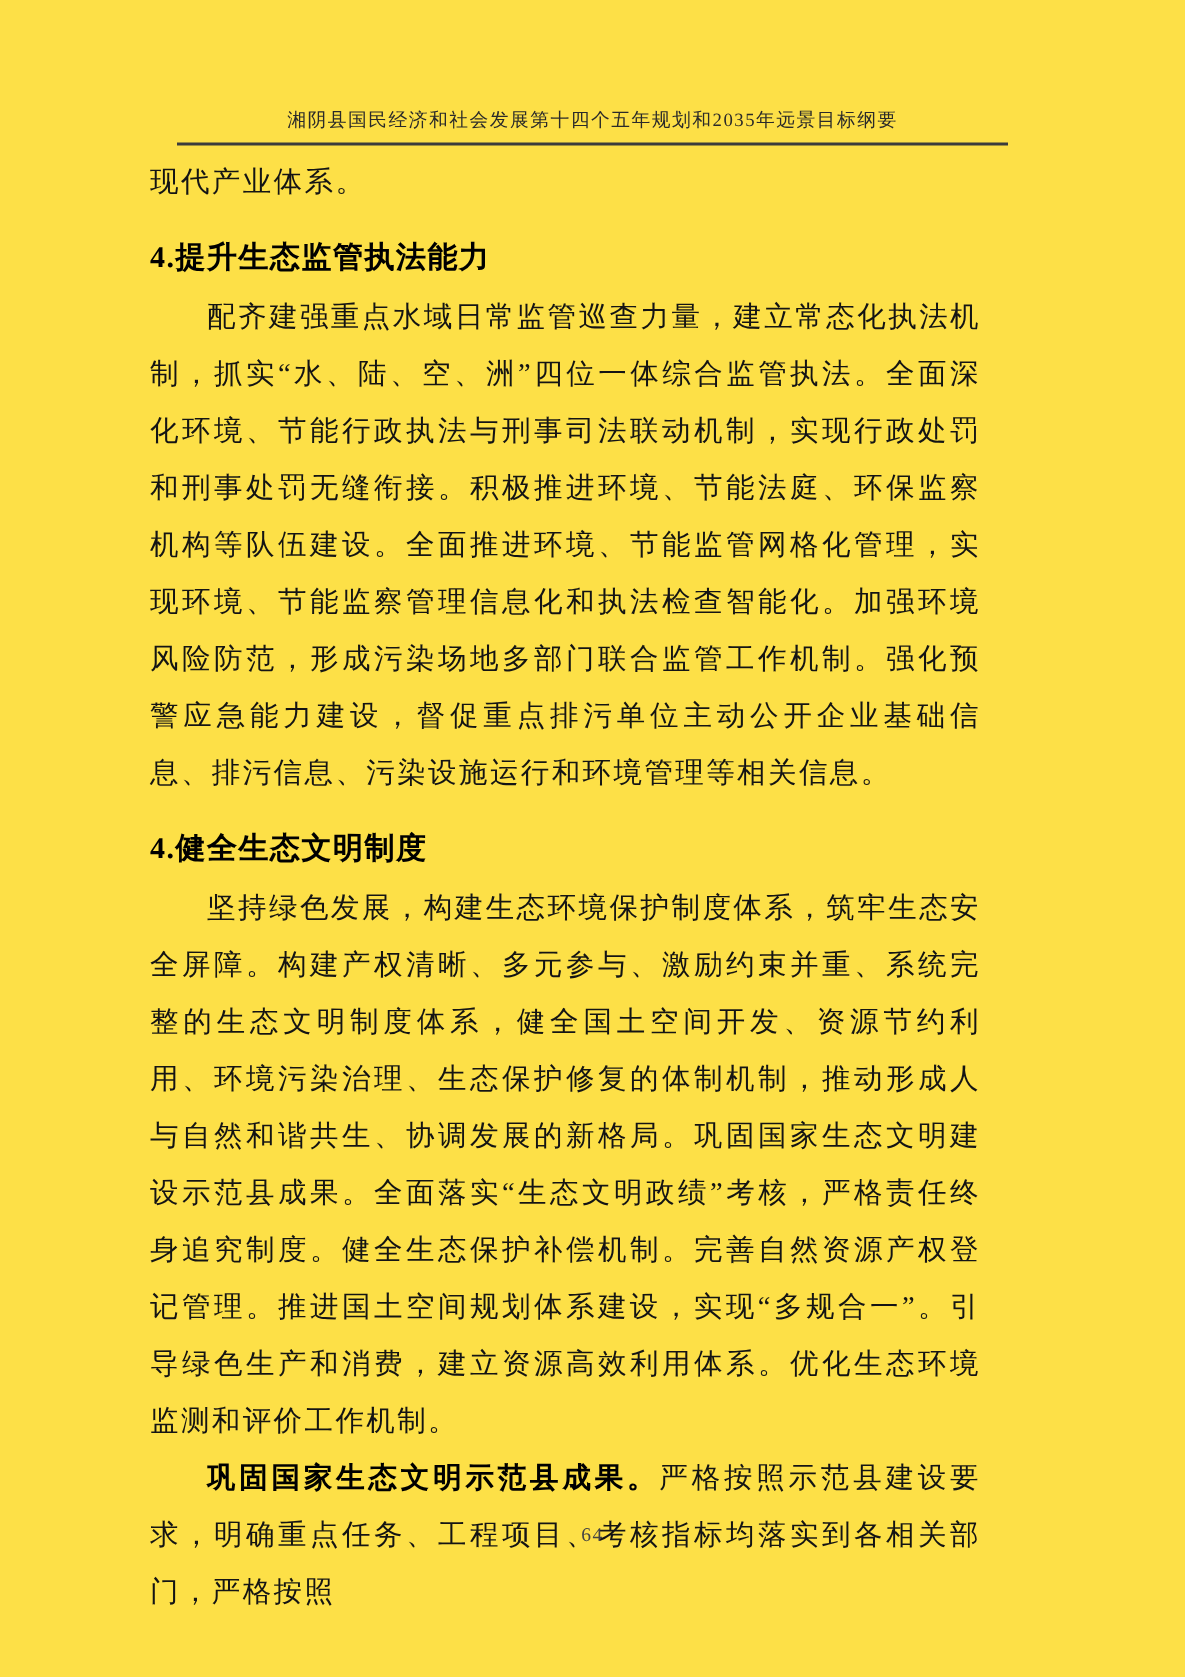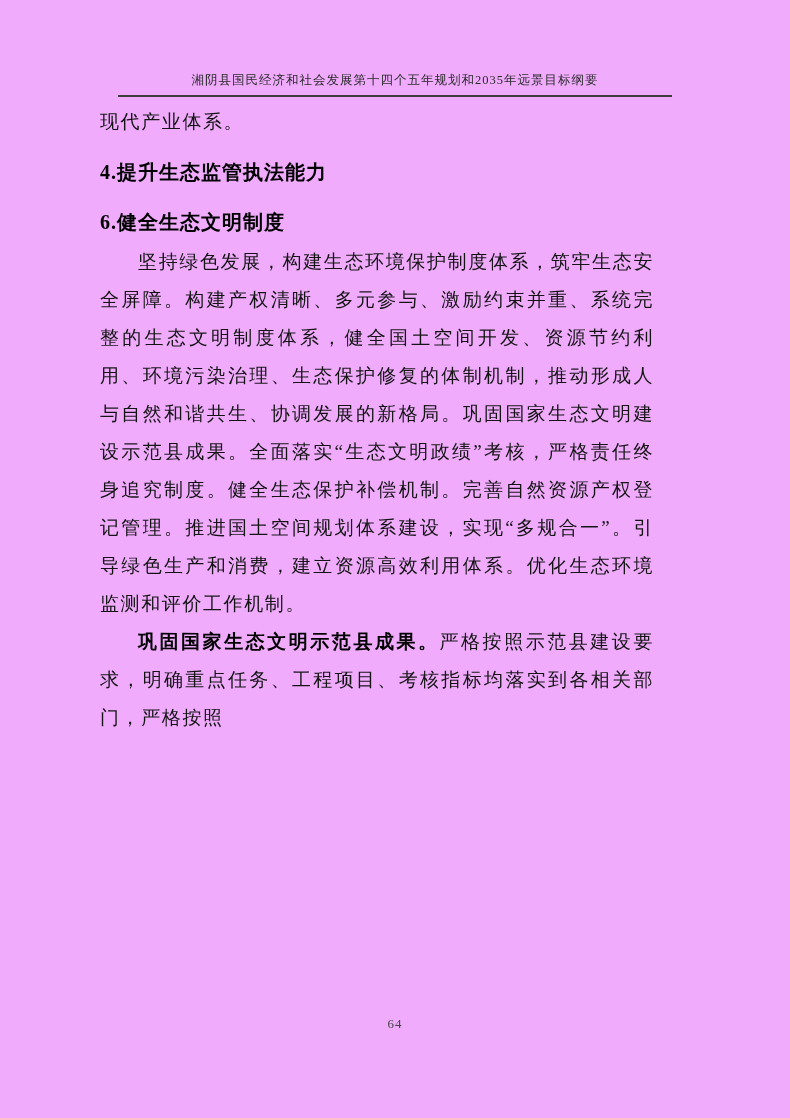--- a/index.html
+++ b/index.html
@@ -5,21 +5,21 @@
   html, body {
     margin: 0;
     padding: 0;
     background: #ffffff;
     font-family: "Liberation Serif", "DejaVu Serif", serif;
   }
   .page {
     position: relative;
     width: 790px;
     height: 1118px;
-    background: #f0abfc;
+    background: #fde047;
     overflow: hidden;
     color: #1a1a1a;
   }
   .page-header {
     position: absolute;
     top: 72px;
     left: 118px;
     right: 118px;
   }
   .header-title {
@@ -88,22 +88,23 @@
     <div class="header-title">湘阴县国民经济和社会发展第十四个五年规划和2035年远景目标纲要</div>
     <div class="header-rule"></div>
   </div>
 
   <div class="doc-body">
 
     <p class="para-continued">现代产业体系。</p>
 
     <h3 class="section-heading">4.提升生态监管执法能力</h3>
 
+    <p class="para">配齐建强重点水域日常监管巡查力量，建立常态化执法机制，抓实“水、陆、空、洲”四位一体综合监管执法。全面深化环境、节能行政执法与刑事司法联动机制，实现行政处罚和刑事处罚无缝衔接。积极推进环境、节能法庭、环保监察机构等队伍建设。全面推进环境、节能监管网格化管理，实现环境、节能监察管理信息化和执法检查智能化。加强环境风险防范，形成污染场地多部门联合监管工作机制。强化预警应急能力建设，督促重点排污单位主动公开企业基础信息、排污信息、污染设施运行和环境管理等相关信息。</p>
 
-    <h3 class="section-heading">6.健全生态文明制度</h3>
+    <h3 class="section-heading">4.健全生态文明制度</h3>
 
     <p class="para">坚持绿色发展，构建生态环境保护制度体系，筑牢生态安全屏障。构建产权清晰、多元参与、激励约束并重、系统完整的生态文明制度体系，健全国土空间开发、资源节约利用、环境污染治理、生态保护修复的体制机制，推动形成人与自然和谐共生、协调发展的新格局。巩固国家生态文明建设示范县成果。全面落实“生态文明政绩”考核，严格责任终身追究制度。健全生态保护补偿机制。完善自然资源产权登记管理。推进国土空间规划体系建设，实现“多规合一”。引导绿色生产和消费，建立资源高效利用体系。优化生态环境监测和评价工作机制。</p>
 
     <p class="para"><span class="bold-lead">巩固国家生态文明示范县成果。</span><span>严格按照示范县建设要求，明确重点任务、工程项目、考核指标均落实到各相关部门，严格按照</span></p>
 
   </div>
 
   <div class="page-footer">
     <span class="page-number">64</span>
   </div>

